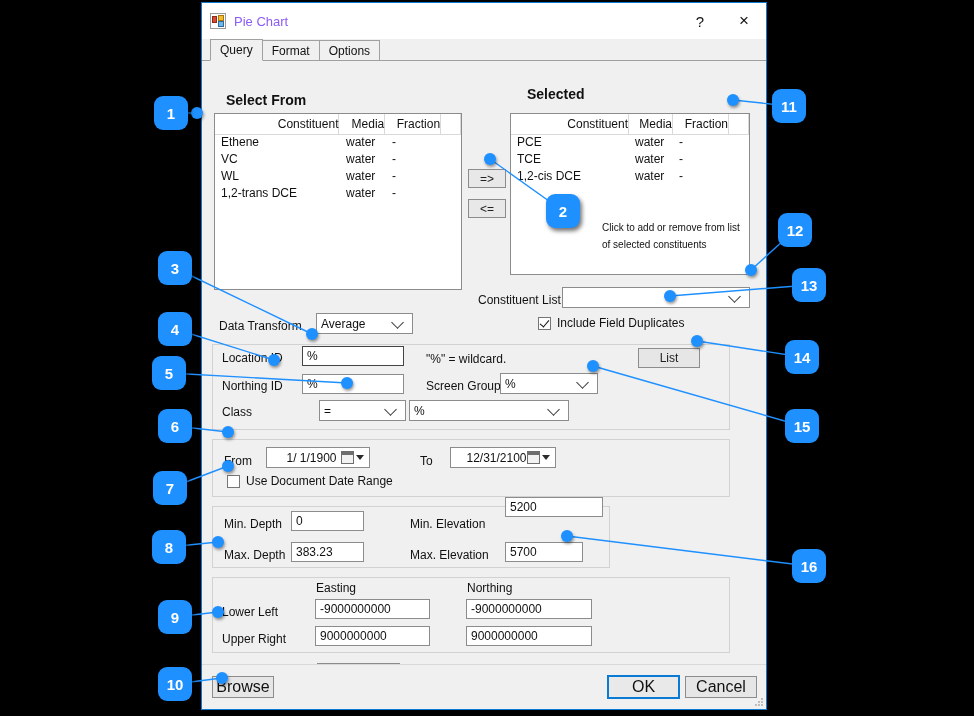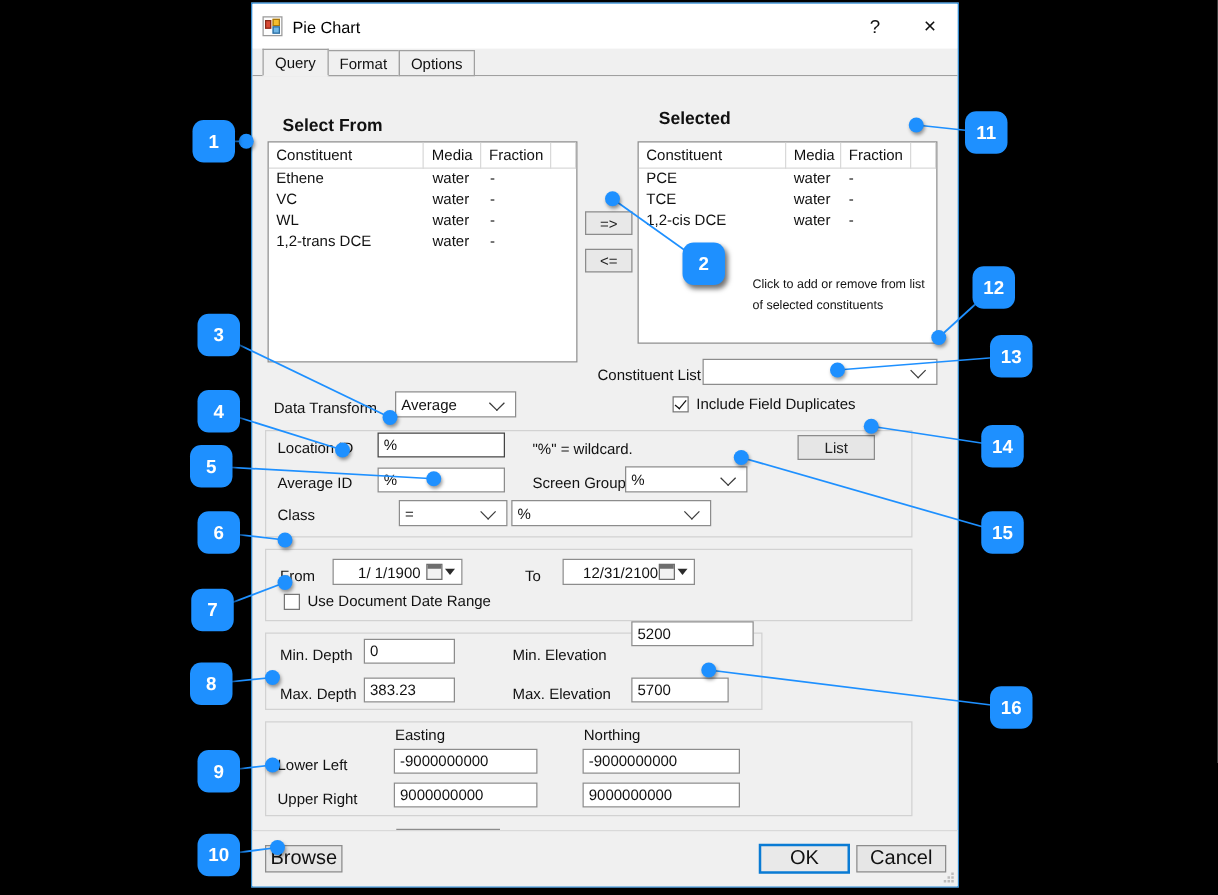--- a/index.html
+++ b/index.html
@@ -25,21 +25,21 @@
     height: 36px; background: #ffffff;
     display: flex; align-items: center;
     padding: 0 0 0 8px;
     flex: none;
   }
   .win-icon { width: 16px; height: 16px; position: relative; flex: none; margin-right: 8px; }
   .win-icon .frame { position:absolute; left:0; top:0; width:16px; height:16px; background:#fdfdfd; border:1px solid #9a9a9a; }
   .win-icon .sq-red { position:absolute; left:2px; top:3px; width:5px; height:7px; background:#d94a34; border:1px solid #8a2a18;}
   .win-icon .sq-yel { position:absolute; left:8px; top:2px; width:6px; height:6px; background:#f5bd2e; border:1px solid #a8760c;}
   .win-icon .sq-blu { position:absolute; left:8px; top:8px; width:6px; height:6px; background:#6fb7e8; border:1px solid #2f6c9e;}
-  .title-text { font-size: 13px; color: #000000; flex: 1; }
+  .title-text { font-size: 13px; color: #8b5cf6; flex: 1; }
   .title-btn {
     width: 44px; height: 32px; display:flex; align-items:center; justify-content:center;
     font-size: 15px; color: #111; background: transparent; border: 0;
     font-family: "Liberation Sans", sans-serif;
   }
   .title-btn.close { font-size: 17px; }
 
   
   .tabstrip {
     height: 22px; position: relative; flex: none;
@@ -69,21 +69,21 @@
   
   .dlgbody { position: relative; flex: 1; background: #f0f0f0; }
 
   .hdr { position:absolute; font-size: 14px; font-weight: bold; color:#111; }
 
   .listbox {
     position: absolute; background:#ffffff; border:1px solid #8c8c8c;
     overflow: hidden;
   }
   .lb-head { display:flex; height:21px; border-bottom:1px solid #d9d9d9; }
-  .lb-head .col { font-size:12px; color:#111; padding:3px 0 0 6px; border-right:1px solid #d9d9d9; height:21px;}
+  .lb-head .col { font-size:12px; color:#111; padding:3px 0 0 6px; border-right:1px solid #d9d9d9; height:21px;text-align:right;}
   .lb-row { display:flex; height:17px; }
   .lb-row .cell { font-size:12px; color:#111; padding-left:6px; white-space:nowrap; }
 
   .note {
     position:absolute; font-size:10px; color:#111; line-height:17px;
   }
 
   .smallbtn {
     position:absolute; background:#e8e8e8; border:1px solid #8c8c8c;
     font-size:12px; color:#222; display:flex; align-items:center; justify-content:center;
@@ -273,21 +273,21 @@
         <span class="chevwrap">
             <span class="chev"></span>
           </span>
       </div>
 
       <div class="group" style="left:10px; top:283px; width:518px; height:86px;"></div>
 
       <div class="lbl" style="left:20px; top:290px;">Location ID</div>
       <div class="tbox focus" style="left:100px; top:285px; width:102px; height:20px;">%</div>
 
-      <div class="lbl" style="left:20px; top:318px;">Average ID</div>
+      <div class="lbl" style="left:20px; top:318px;">Northing ID</div>
       <div class="tbox" style="left:100px; top:313px; width:102px; height:20px;">%</div>
 
       <div class="lbl" style="left:224px; top:291px;">"%" = wildcard.</div>
 
       <div class="smallbtn" style="left:436px; top:287px; width:62px; height:20px; background:#e6e6e6;">List</div>
 
       <div class="lbl" style="left:224px; top:318px;">Screen Group</div>
       <div class="combo" style="left:298px; top:312px; width:98px; height:21px;">
         <span>%</span>
         <span class="chevwrap">

